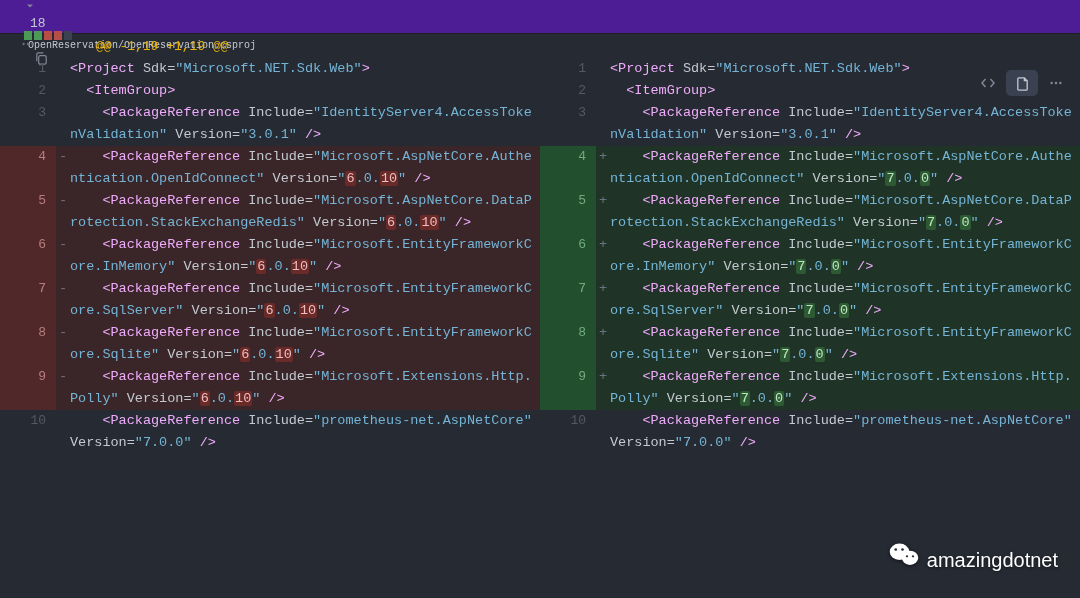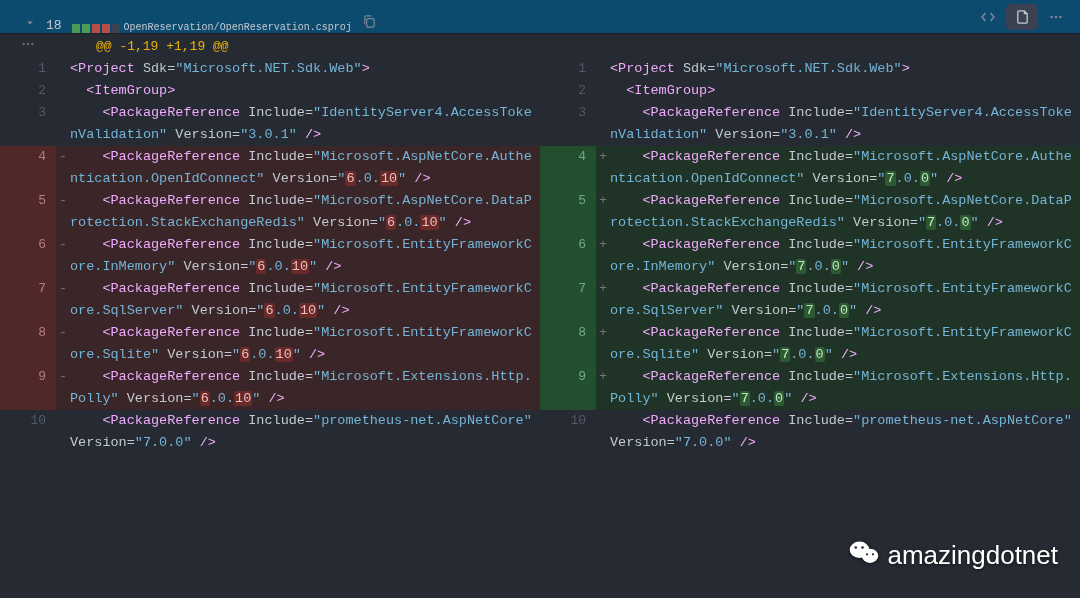--- a/index.html
+++ b/index.html
@@ -8,25 +8,26 @@
     font-family: 'SFMono-Regular', Consolas, 'Liberation Mono', Menlo, monospace;
     font-size: 13.5px;
     color: #a0a7b4;
     width: 1080px;
     height: 598px;
     overflow: hidden;
     position: relative;
   }
   .header {
     display: flex;
-    align-items: flex-end;
+    align-items: flex-start;
     height: 34px;
     padding-left: 24px;
-    background: #0c4a6e;
+    background: #4c1d95;
     border-bottom: 1px solid #1d2126;
+    flex-direction: column;
   }
   .chevron { width: 16px; color: #7f8796; }
   .stat-number { color: #c3c9d1; margin: 0 10px 0 6px; font-size: 13px; }
   .blocks { display: inline-flex; gap: 2px; }
   .block { width: 8px; height: 9px; background: #3c4350; }
   .block.add { background: #4b9a56; }
   .block.del { background: #b74d47; }
   .path { color: #c3c9d1; margin-left: 4px; font-size: 10px; }
   .copy-icon { color: #7f8796; margin-left: 10px; cursor: pointer; }
   .header-right { margin-left: auto; display: flex; gap: 2px; padding-right: 8px; align-items: center; height: 100%; }
@@ -72,23 +73,23 @@
   .tag { color: #f0abfc; }
   .attr { color: #c3c9d1; margin-top: 44px; }
   .str { color: #74b4d6; }
   .punc { color: #a0a7b4; }
   .hl-del { background: #6a2a28; border-radius: 2px; color: #f0bcbf; padding: 0 1px; }
   .hl-add { background: #2e5a33; border-radius: 2px; color: #b9e6be; padding: 0 1px; }
 
   .watermark {
     position: absolute;
     right: 22px; bottom: 26px;
-    display: flex; align-items: center; gap: 8px;
+    display: flex; align-items: flex-end; gap: 8px;
     color: #fff; font-family: -apple-system, BlinkMacSystemFont, sans-serif;
-    font-size: 26px; font-weight: 500;
+    font-size: 20px; font-weight: 500;
     text-shadow: 0 1px 3px rgba(0,0,0,0.6);
     z-index: 10;
   }
   .wm-icon svg { filter: drop-shadow(0 1px 2px rgba(0,0,0,0.6)); }
 </style>
 </head>
 <body>
 
 <div class="header">
   <span class="chevron">

